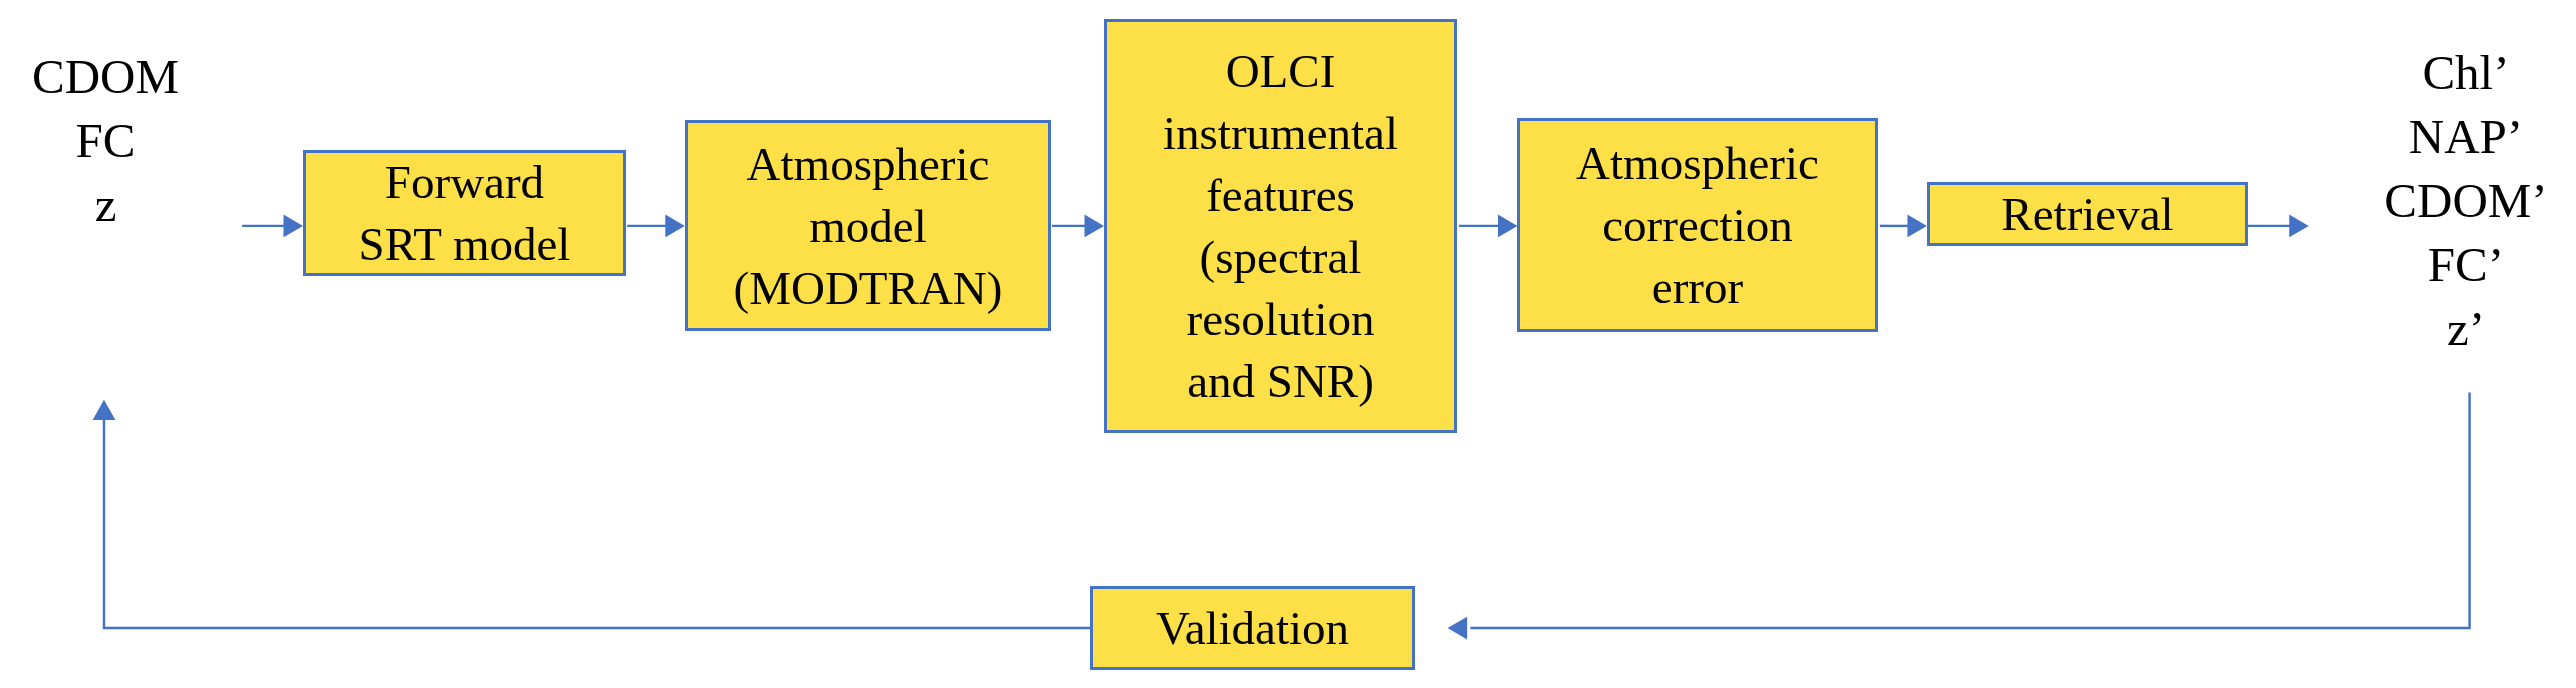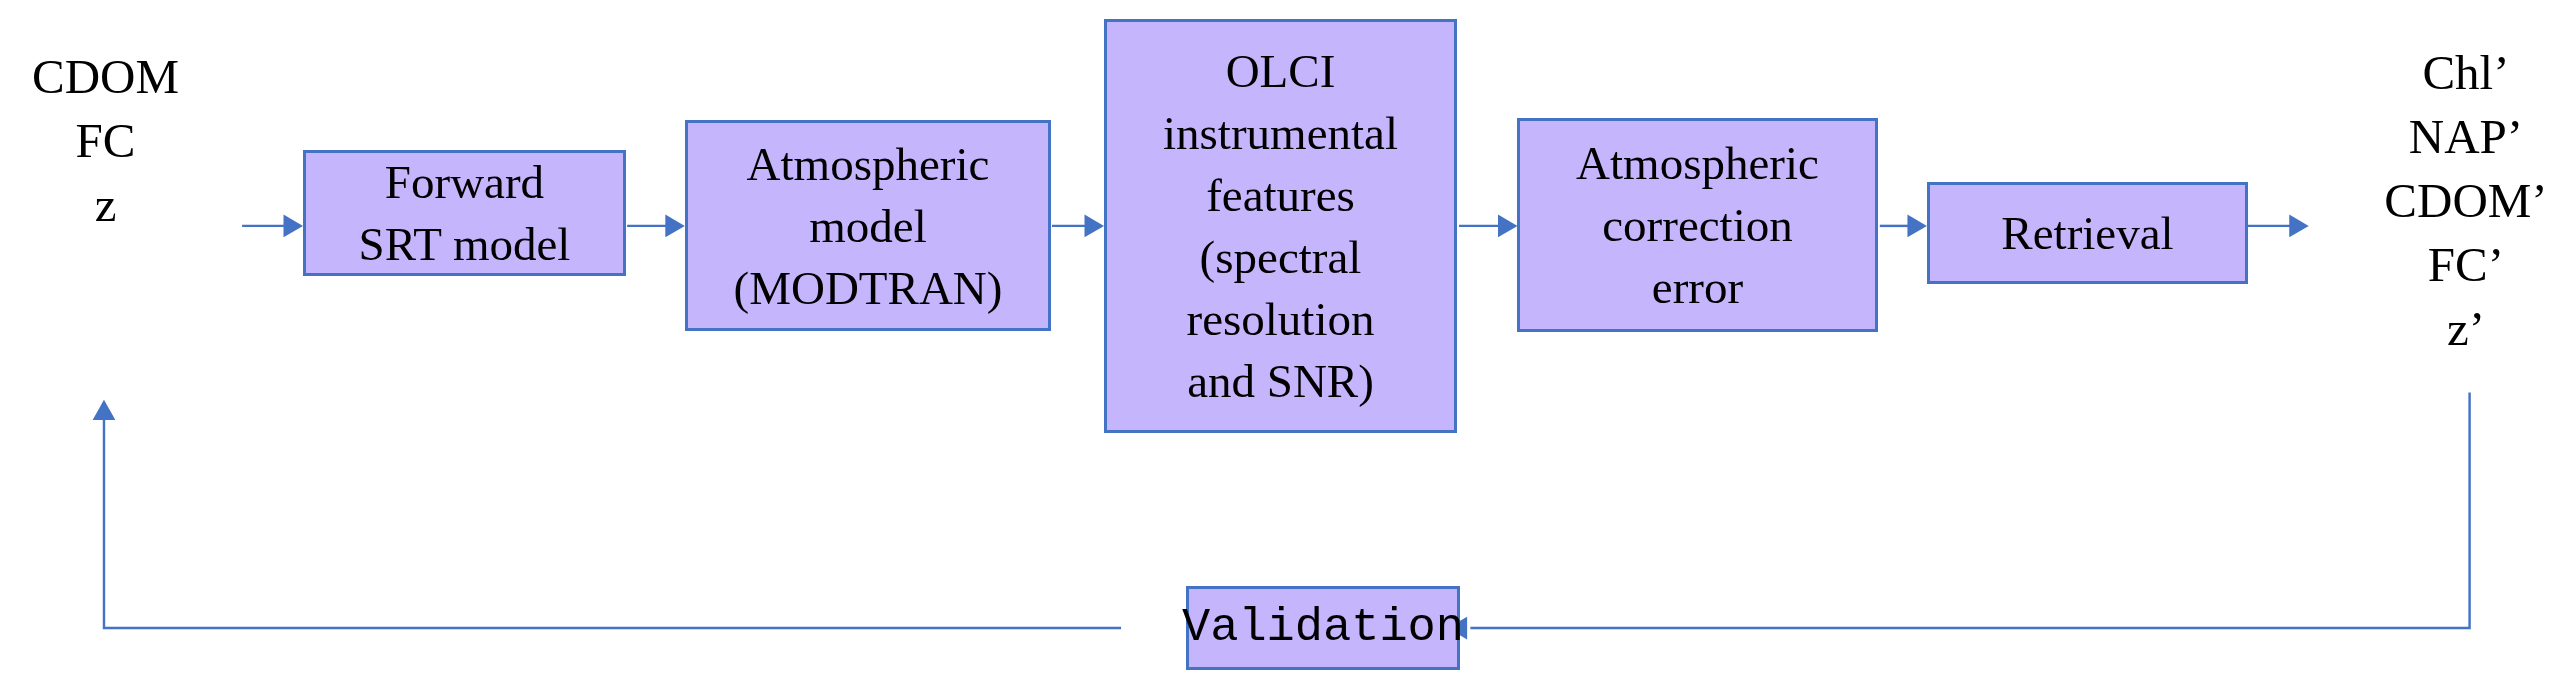--- a/index.html
+++ b/index.html
@@ -26,21 +26,21 @@
     fill: none;
   }
   .connector-layer polygon {
     fill: var(--accent);
     stroke: none;
   }
   .box {
     position: absolute;
     box-sizing: border-box;
     border: 3.2px solid var(--accent);
-    background: #c4b5fd;
+    background: #fde047;
     display: flex;
     align-items: center;
     justify-content: center;
     text-align: center;
   }
   .box-label {
     white-space: pre-line;
     font-size: 47px;
     line-height: 62px;
     color: var(--ink);
@@ -110,25 +110,25 @@
 resolution
 and SNR)</span>
   </div>
 
   <div class="box" style="left:1517px; top:118px; width:361px; height:214px;">
     <span class="box-label">Atmospheric
 correction
 error</span>
   </div>
 
-  <div class="box" style="left:1927px; top:182px; width:321px; height:102px;">
+  <div class="box" style="left:1927px; top:182px; width:321px; height:64px;">
     <span class="box-label">Retrieval</span>
   </div>
 
-  <div class="box" style="left:1186px; top:586px; width:274px; height:84px;font-family:Liberation Mono, monospace;">
+  <div class="box" style="left:1090px; top:586px; width:325px; height:84px;">
     <span class="box-label">Validation</span>
   </div>
 
   <div class="stack" style="left:2344px; top:41px; width:244px;">
     <div class="stack-line">Chl’</div>
     <div class="stack-line">NAP’</div>
     <div class="stack-line">CDOM’</div>
     <div class="stack-line">FC’</div>
     <div class="stack-line">z’</div>
   </div>

